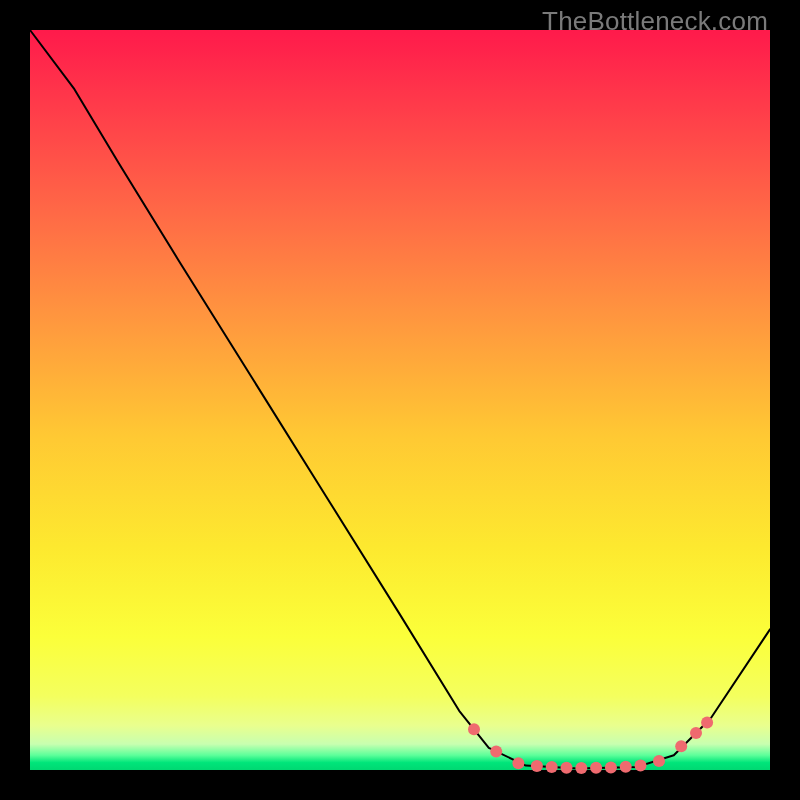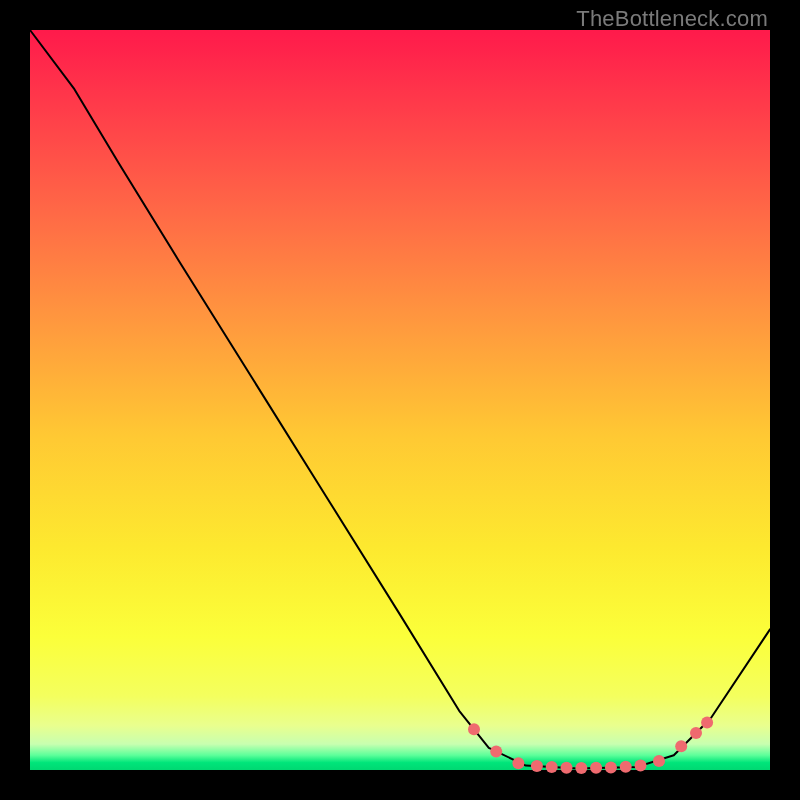--- a/index.html
+++ b/index.html
@@ -39,21 +39,21 @@
       #5dff9a 98%,
       #00e57a 99%,
       #00d872 100%
     );
   }
   .watermark {
     position: absolute;
     top: 6px;
     right: 32px;
     color: #7a7a7a;
-    font-size: 22px;
+    font-size: 26px;
     letter-spacing: 0.2px;
     user-select: none;
   }
   svg.curve-layer {
     position: absolute;
     left: 0;
     top: 0;
     width: 740px;
     height: 740px;
     overflow: visible;

